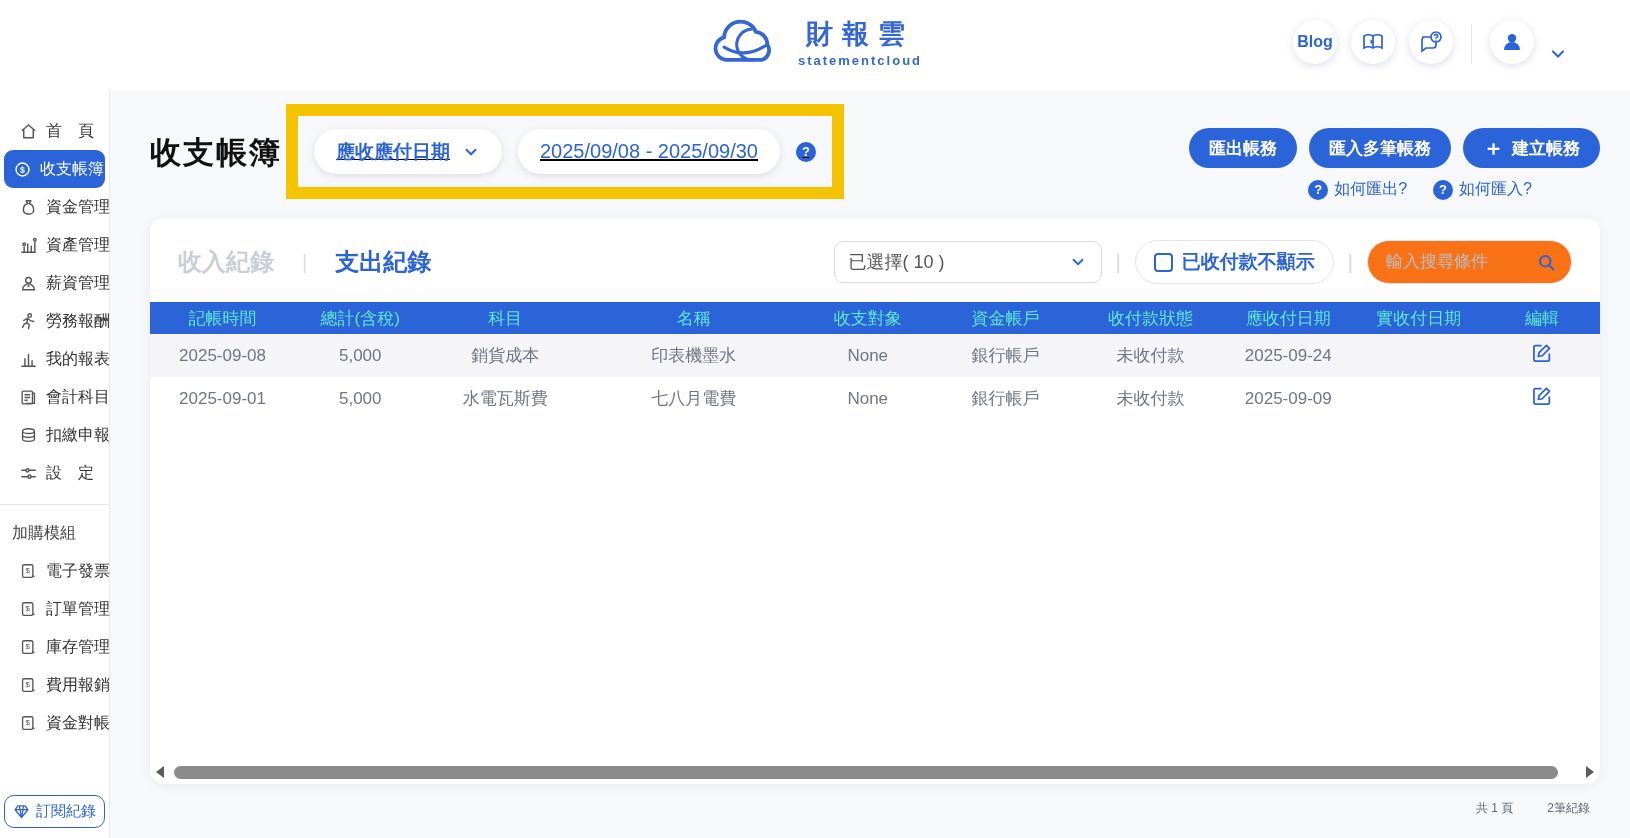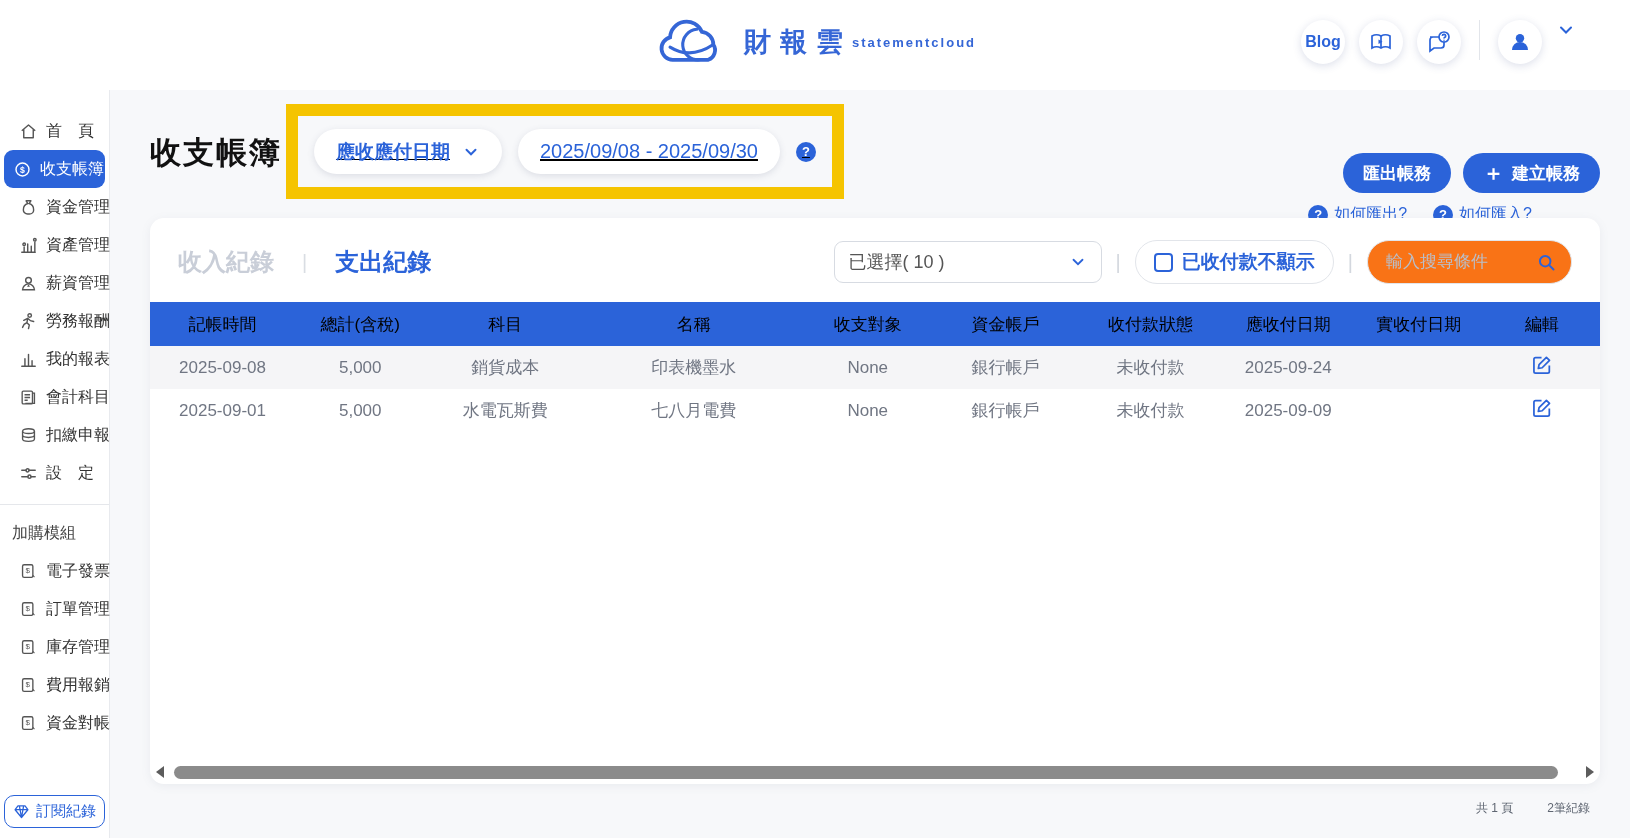--- a/index.html
+++ b/index.html
@@ -4,24 +4,24 @@
 <style>
   * { margin:0; padding:0; box-sizing:border-box; }
   html,body { width:1630px; height:838px; overflow:hidden;
     font-family:"Liberation Sans","DejaVu Sans",sans-serif; background:#fff; }
 
   
   .header { position:relative; height:90px; background:#fff; }
   .logo { position:absolute; left:50%; top:14px; transform:translateX(-50%);
     display:flex; align-items:center; gap:12px; }
   .logo svg { width:78px; height:56px; }
-  .logo-text { display:flex; flex-direction:row; align-items:center; }
+  .logo-text { display:flex; flex-direction:column; align-items:center; }
   .logo-cn { font-size:27px; font-weight:bold; color:#3566d6; letter-spacing:9px; }
   .logo-en { font-size:13px; font-weight:bold; color:#3566d6; letter-spacing:2px; margin-top:1px; }
-  .header-right { position:absolute; right:54px; top:20px; display:flex; align-items:flex-start; gap:14px; }
+  .header-right { position:absolute; right:62px; top:20px; display:flex; align-items:flex-end; gap:14px; }
   .circle-btn { width:44px; height:44px; border-radius:50%; background:#fff;
     box-shadow:0 2px 8px rgba(60,80,140,.18); display:flex; align-items:center; justify-content:center;
     color:#2b63d9; font-weight:bold; font-size:16px; cursor:pointer; }
   .circle-btn svg { width:24px; height:24px; }
   .hdr-divider { width:1px; height:40px; background:#e2e5ea; margin:0 4px; }
   .chev { color:#2b63d9; }
 
   
   .body-wrap { display:flex; height:748px; }
   .sidebar { width:110px; background:#fff; border-right:1px solid #e8eaee;
@@ -50,21 +50,21 @@
   .pill { background:#fff; border-radius:24px; height:45px; display:flex; align-items:center;
     box-shadow:0 2px 7px rgba(80,90,120,.16); padding:0 22px; cursor:pointer; }
   .pill.datetype { gap:12px; font-size:19px; font-weight:bold; color:#2b63d9; }
   .pill.daterange { font-size:20px; color:#2b63d9; min-width:250px; }
   .q-circle { width:20px; height:20px; border-radius:50%; background:#2b63d9; color:#fff;
     font-size:13px; font-weight:bold; display:flex; align-items:center; justify-content:center; cursor:pointer; }
   .actions { margin-left:auto; display:flex; flex-direction:column; align-items:flex-end; gap:11px; margin-top:24px; }
   .btn-row { display:flex; gap:12px; }
   .btn { background:#2b63d9; color:#fff; border:none; border-radius:22px; height:40px;
     font-size:17px; font-weight:bold; padding:0 20px; display:flex; align-items:center; gap:8px; cursor:pointer;
-    font-family:inherit;margin-top:25px; }
+    font-family:inherit; }
   .btn .plus { font-size:21px; font-weight:bold; }
   .help-row { display:flex; gap:26px; padding-right:68px; }
   .help-link { display:flex; align-items:center; gap:6px; color:#2b63d9; font-size:16px; cursor:pointer; }
 
   
   .card { position:relative; margin:0 30px 0 40px; height:566px; background:#fff;
     border-radius:14px; box-shadow:0 2px 10px rgba(120,130,150,.10); overflow:hidden; }
   .card-top { display:flex; align-items:center; padding:22px 28px 18px 28px; }
   .tabs { display:flex; align-items:center; gap:28px; font-size:24px; font-weight:bold; }
   .tab-inactive { color:#c9ced8; cursor:pointer; }
@@ -80,21 +80,21 @@
   .chk-box { width:19px; height:19px; border:2.5px solid #2b63d9; border-radius:4px; background:#fff; }
   .search-box { width:205px; height:44px; border:1px solid #e2e5ea; border-radius:22px;
     display:flex; align-items:center; padding:0 14px 0 18px; background:#f97316; }
   .search-box input { border:none; outline:none; width:140px; font-size:17px; color:#444;
     font-family:inherit; background:transparent; }
   .search-box input::placeholder { color:#b9bfca; }
   .search-box svg { width:21px; height:21px; color:#2b63d9; margin-left:auto; }
 
   
   table { width:100%; border-collapse:collapse; table-layout:fixed; }
-  thead th { background:#2b63d9; color:#000000; font-size:17px; font-weight:500; height:44px; text-align:center; }
+  thead th { background:#2b63d9; color:#5eead4; font-size:17px; font-weight:500; height:32px; text-align:center; }
   tbody td { height:43px; text-align:center; font-size:17px; color:#707683; }
   tbody tr.odd { background:#f5f5f7; }
   .edit-ic { color:#2b63d9; cursor:pointer; display:inline-flex; }
   .edit-ic svg { width:22px; height:22px; }
 
   
   .hscroll { position:absolute; left:0; right:0; bottom:4px; height:16px; display:flex; align-items:center; padding:0 6px; }
   .sc-arrow { width:0; height:0; border-style:solid; cursor:pointer; }
   .sc-left { border-width:6px 8px 6px 0; border-color:transparent #5c5c5c transparent transparent; }
   .sc-right { border-width:6px 0 6px 8px; border-color:transparent transparent transparent #5c5c5c; margin-left:28px; }
@@ -323,20 +323,23 @@
         <div class="pill daterange">
           <span>2025/09/08 - 2025/09/30</span>
         </div>
         <div class="q-circle">?</div>
       </div>
 
       <div class="actions">
         <div class="btn-row">
           <button class="btn">
             <span>匯出帳務</span>
+          </button>
+          <button class="btn">
+            <span>匯入多筆帳務</span>
           </button>
           <button class="btn">
             <span class="plus">＋</span>
             <span>建立帳務</span>
           </button>
         </div>
         <div class="help-row">
           <span class="help-link">
             <span class="q-circle">?</span>
             <span>如何匯出?</span>

